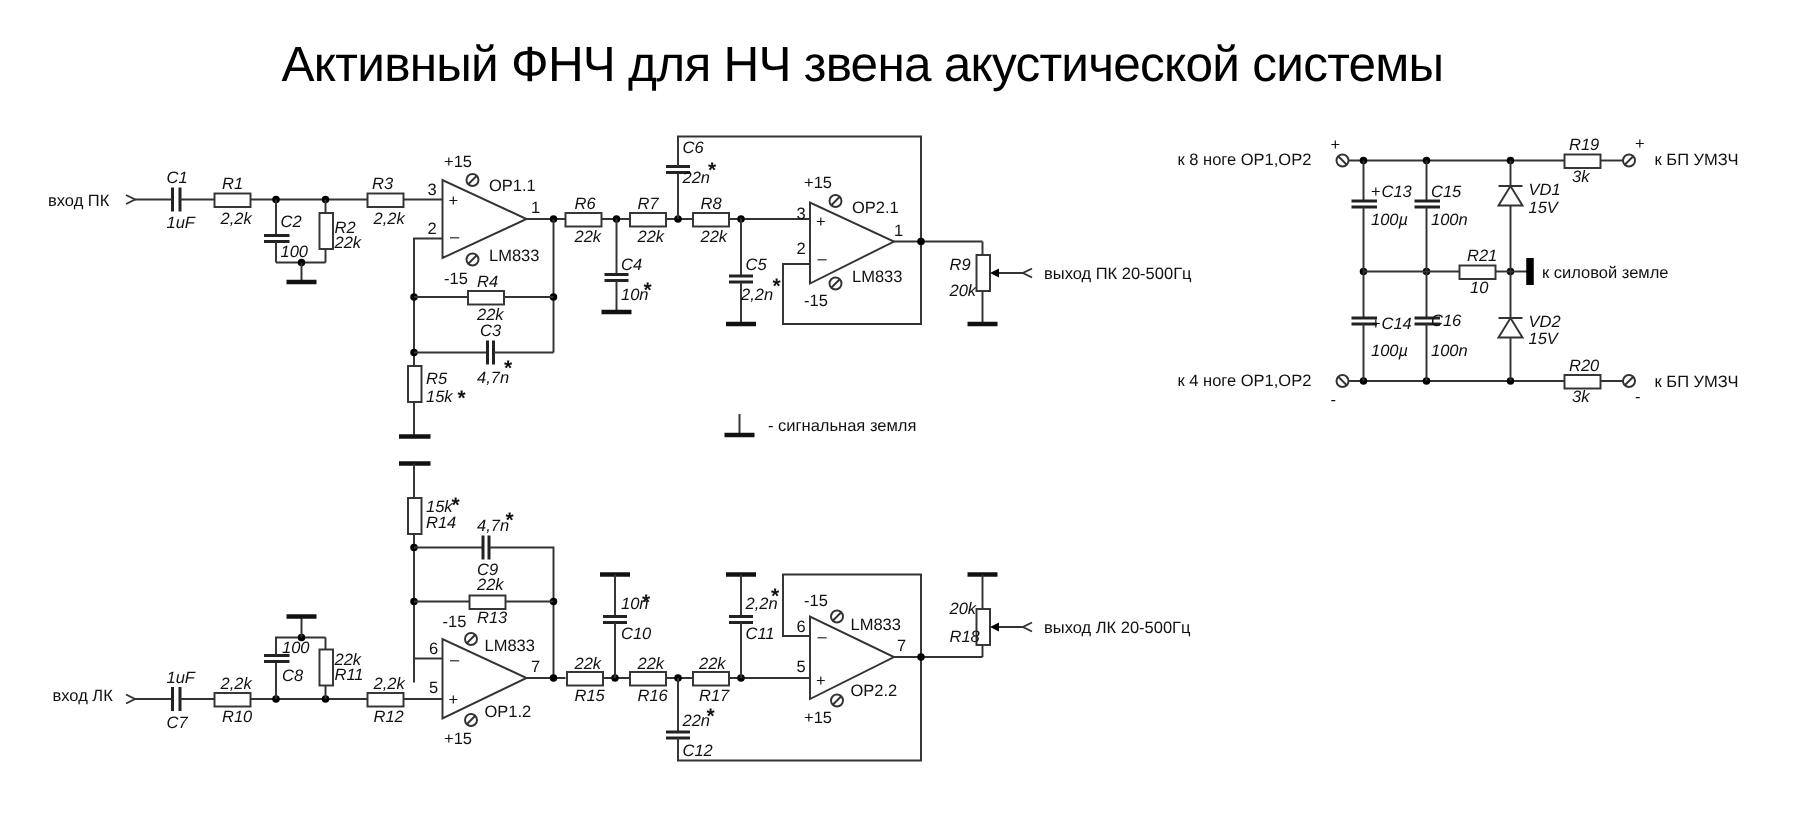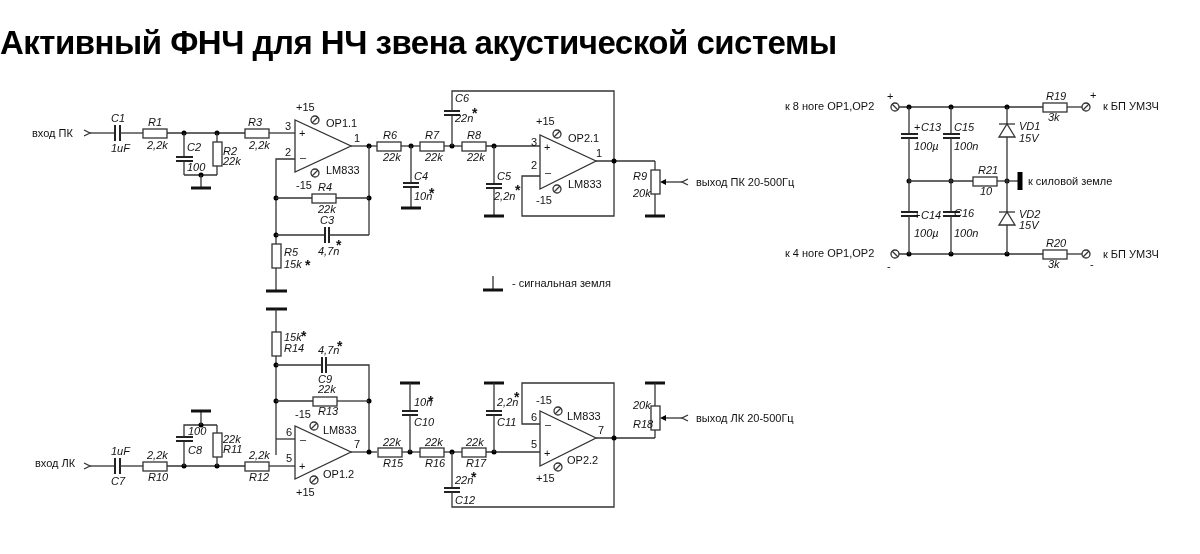--- a/index.html
+++ b/index.html
@@ -1,17 +1,17 @@
 <!DOCTYPE html>
 <html><head>
 <meta charset="utf-8">
 <style>
   html, body { margin:0; padding:0; background:#ffffff; }
   body { width:1200px; height:554px; overflow:hidden; position:relative; font-family:"Liberation Sans", sans-serif; }
-  #title { position:absolute; left:0; top:24px; width:1150px; font-size:33px; color:#000; letter-spacing:-0.5px;font-weight:bold; }
+  #title { position:absolute; left:0; top:24px; width:1150px; text-align:center; font-size:33px; color:#000; letter-spacing:-0.5px; }
   svg { position:absolute; left:0; top:0; }
   .w { stroke:#333; stroke-width:1.3; fill:none; }
   .r { stroke:#333; stroke-width:1.3; fill:#fff; }
   .g { stroke:#111; stroke-width:3; }
   .cp { stroke:#222; stroke-width:2; }
   .dot { fill:#000; }
   .t { font-family:"Liberation Sans", sans-serif; font-size:11px; fill:#111; }
   .ti { font-family:"Liberation Sans", sans-serif; font-size:11px; font-style:italic; fill:#111; }
   .star { font-family:"Liberation Sans", sans-serif; font-size:14px; font-weight:bold; fill:#111; }
   .oa { stroke:#333; stroke-width:1.3; fill:#fff; }

